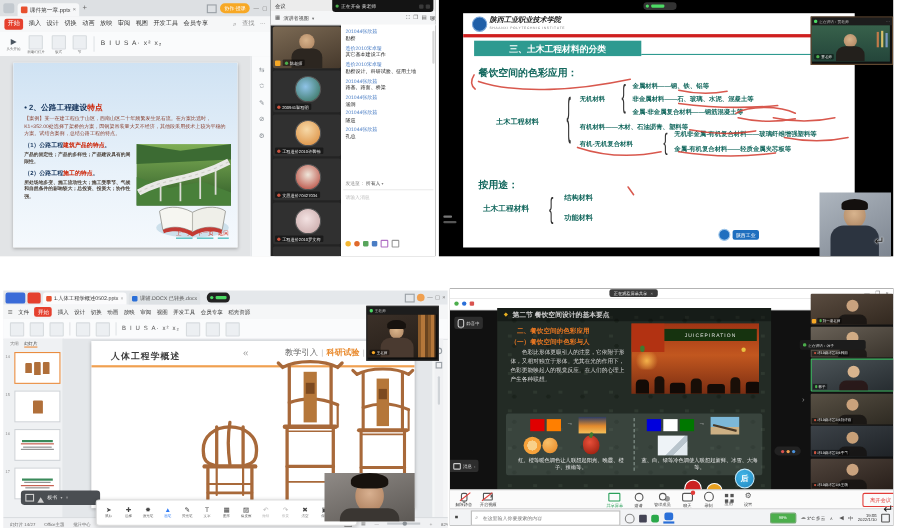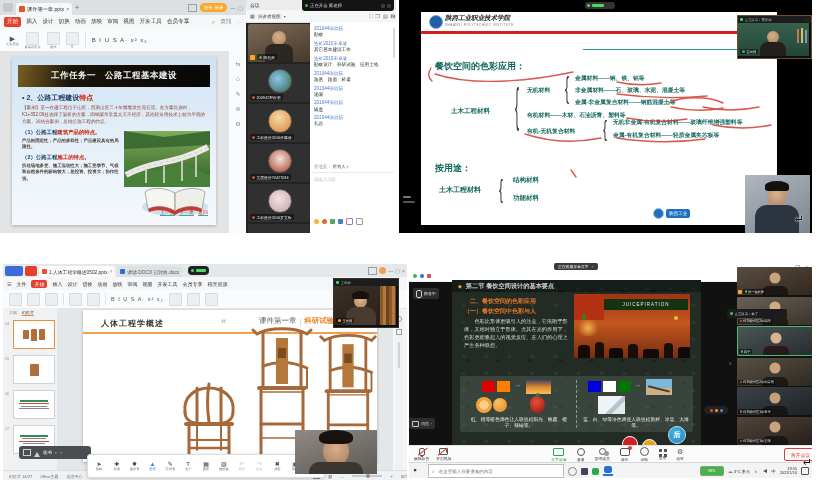--- a/index.html
+++ b/index.html
@@ -113,23 +113,20 @@
           <span class="ribbox"></span>
           <span class="riblab">节</span>
         </span>
         <span style="width:1px;height:14px;background:#e0e3e6"></span>
         <span style="font-size:6px;color:#444;letter-spacing:1px;white-space:nowrap">B I U S A· x² x₂</span>
       </div>
       <div class="r" style="left:0;top:51px;width:228px;height:182px;background:#e2e4e6">
 
         <div class="r" style="left:12px;top:6px;width:204px;height:168px;background:#fff;box-shadow:0 1px 3px rgba(0,0,0,.25);overflow:hidden">
           <div class="r" style="left:0;top:0;width:204px;height:168px;background:linear-gradient(180deg,#cfe2f3 0%,#e9f2fa 60%,#f5f9fd 100%)"></div>
-          <div class="r f" style="left:6px;top:8px;width:192px;height:22px;background:linear-gradient(100deg,#7a5f22 0%,#1a1408 28%,#070707 100%);justify-content:center">
-            <span style="font-size:8.5px;font-weight:bold;color:#f2f2f2;letter-spacing:.5px;white-space:nowrap">工作任务一　公路工程基本建设</span>
-          </div>
           <div class="r nw" style="left:10px;top:36px;font-size:7px;font-weight:bold;color:#17365d">
             •&nbsp;<span>2、公路工程建设</span><span style="color:#cc1f00">特点</span>
           </div>
           <div class="r" style="left:10px;top:48px;width:186px;font-size:4.6px;line-height:1.5;color:#8a4030">【案例】某一在建工程位于山区，西南山区二十年频繁发生泥石流。在方案比选时，K1+352.00处选择了架桥的方案，因钢梁吊装量大又不经济，其他段采用技术上较为平稳的方案。试结合案例，总结公路工程的特点。</div>
           <div class="r nw" style="left:10px;top:72px;font-size:5.4px;font-weight:bold;color:#17365d">
             <span>（1）公路工程</span><span style="color:#cc1f00">建筑产品的特点</span><span>。</span>
           </div>
           <div class="r" style="left:10px;top:81px;width:100px;font-size:4.4px;line-height:1.45;font-weight:bold;color:#4a4038">产品的固定性；产品的多样性；产品建设具有的局限性。</div>
           <div class="r nw" style="left:10px;top:97px;font-size:5.4px;font-weight:bold;color:#17365d">
             <span>（2）公路工程</span><span style="color:#cc1f00">施工的特点</span><span>。</span>
@@ -296,20 +293,23 @@
       <span style="width:12px;height:2.5px;background:#4cd964;border-radius:1px"></span>
     </div>
     <span class="r" style="left:4px;top:196px;width:8px;height:2px;background:#777;border-radius:1px"></span>
     <span class="r" style="left:4px;top:201px;width:12px;height:2px;background:#555;border-radius:1px"></span>
 
     <div class="r" style="left:22px;top:12px;width:356px;height:213px;background:#fff;overflow:hidden">
       <span class="r" style="left:8px;top:3px;width:12px;height:12px;border-radius:50%;background:#1f5fa8;border:1.5px solid #7aa6d8"></span>
       <span class="r nw" style="left:24px;top:2px;font-size:6.5px;font-weight:bold;font-style:italic;color:#222;font-family:'Liberation Serif','DejaVu Serif',serif">陕西工业职业技术学院</span>
       <span class="r nw" style="left:24px;top:11px;font-size:3px;letter-spacing:.6px;color:#777">SHAANXI POLYTECHNIC INSTITUTE</span>
       <div class="r" style="left:0;top:19px;width:356px;height:2.5px;background:#cf1f1f"></div>
+      <div class="r f" style="left:10px;top:25px;width:152px;height:14px;background:#2e9a90;justify-content:center">
+        <span style="font-size:8px;font-weight:bold;color:#fff;white-space:nowrap">三、土木工程材料的分类</span>
+      </div>
       <div class="r" style="left:162px;top:37px;width:188px;height:1px;background:#2e9a90"></div>
       <span class="r nw" style="left:14px;top:48px;font-size:9px;font-weight:bold;color:#15695f">餐饮空间的色彩应用：</span>
 
       <span class="tree" style="left:30px;top:95px;font-size:6.5px">土木工程材料</span>
       <span class="brace" style="left:94px;top:88px;transform:scaleY(3.8)">{</span>
       <span class="tree" style="left:106px;top:74px">无机材料</span>
       <span class="brace" style="left:144px;top:70px;transform:scaleY(2.4)">{</span>
       <span class="tree" style="left:154px;top:62px">金属材料——钢、铁、铝等</span>
       <span class="tree" style="left:154px;top:74px">非金属材料——石、玻璃、水泥、混凝土等</span>
       <span class="tree" style="left:154px;top:86px">金属-非金属复合材料——钢筋混凝土等</span>
@@ -460,21 +460,21 @@
         <span style="width:30px;height:1px;background:#c05040"></span>
         <span style="width:22px;height:1px;background:#888"></span>
       </div>
     </div>
 
     <div class="r" style="left:54px;top:44px;width:336px;height:162px;background:#e4e7ea">
       <div class="r" style="left:26px;top:2px;width:294px;height:152px;background:#fff;box-shadow:0 1px 3px rgba(0,0,0,.25);overflow:hidden">
         <span class="r nw" style="left:18px;top:8px;font-size:8px;font-weight:bold;color:#3a3a3a;letter-spacing:1px">人体工程学概述</span>
         <span class="r" style="left:138px;top:6px;font-size:9px;color:#999">«</span>
         <div class="r f" style="left:176px;top:6px;width:118px;overflow:hidden;gap:3px;white-space:nowrap">
-          <span style="font-size:7.5px;color:#666">课件第一章</span>
+          <span style="font-size:7.5px;color:#666">教学引入</span>
           <span style="font-size:7px;color:#bbb">|</span>
           <span style="font-size:7.5px;font-weight:bold;color:#e98a2d">科研试验</span>
           <span style="font-size:7px;color:#bbb">|</span>
           <span style="font-size:7.5px;color:#666">教学评价</span>
         </div>
         <div class="r" style="left:0;top:22px;width:294px;height:2px;background:#f0a050"></div>
 
         <svg class="r" style="left:92px;top:56px" width="68" height="92" viewBox="0 0 68 92">
           <g stroke="#a8693a" stroke-width="3" fill="none" stroke-linecap="round">
             <path d="M10,46 C6,14 62,14 58,46 C58,52 54,56 48,57"></path>

